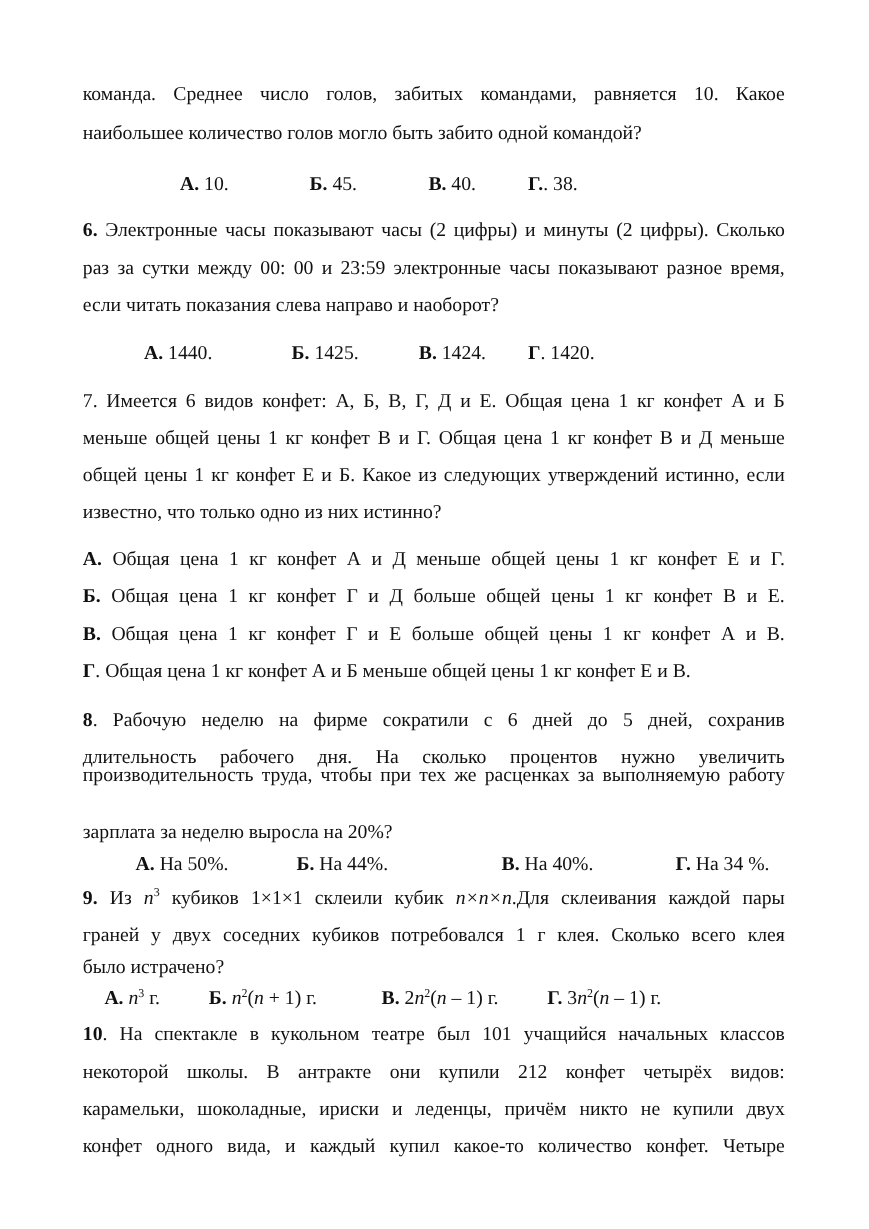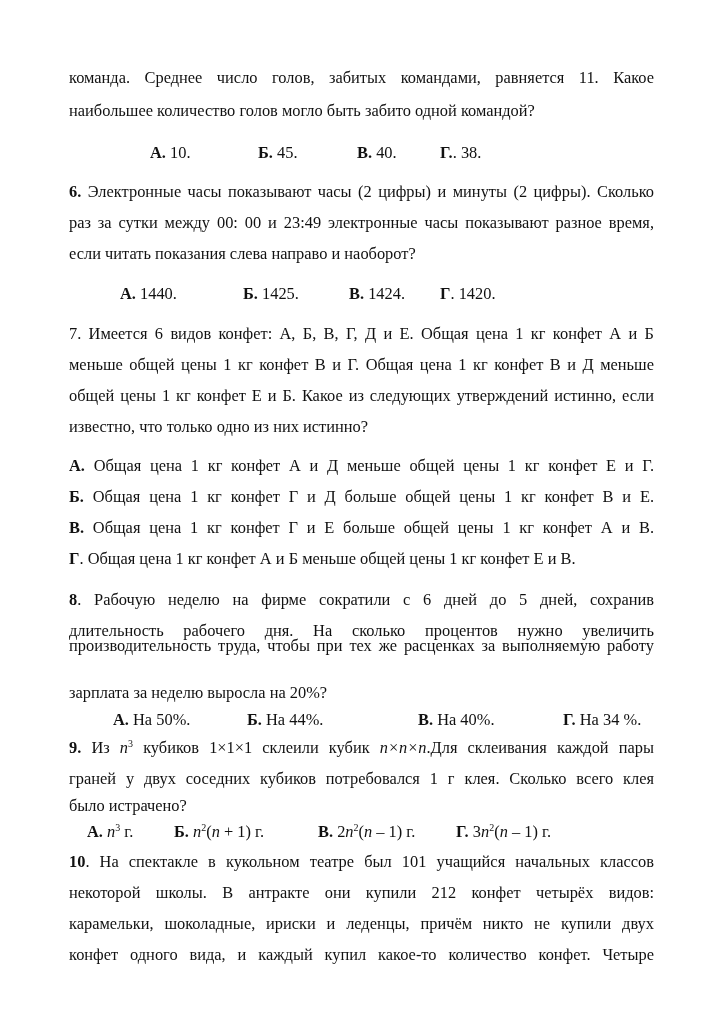--- a/index.html
+++ b/index.html
@@ -8,29 +8,29 @@
   .line { position: absolute; left: 69px; width: 585px; white-space: nowrap; line-height: 20px; }
   .just { text-align: justify; text-align-last: justify; white-space: normal; }
   b { font-weight: bold; }
   .opt { position: absolute; white-space: nowrap; line-height: 20px; text-align: center; }
   i { font-style: italic; }
   sup { font-size: 10px; vertical-align: 6px; line-height: 0; }
 </style>
 </head>
 <body>
 
-<div class="line just" style="top:68px">команда. Среднее число голов, забитых командами, равняется 11. Какое</div>
+<div class="line just" style="top:68px">команда. Среднее число голов, забитых командами, равняется 10. Какое</div>
 <div class="line" style="top:101px">наибольшее количество голов могло быть забито одной командой?</div>
 <div class="opt" style="left:150px;top:143px"><b>А.</b><span> 10.</span></div>
 <div class="opt" style="left:258px;top:143px"><b>Б.</b><span> 45.</span></div>
 <div class="opt" style="left:357px;top:143px"><b>В.</b><span> 40.</span></div>
 <div class="opt" style="left:440px;top:143px"><b>Г.</b><span>. 38.</span></div>
 
 <div class="line just" style="top:182px"><b>6.</b><span> Электронные часы показывают часы (2 цифры) и минуты (2 цифры). Сколько</span></div>
-<div class="line just" style="top:213px">раз за сутки между 00: 00 и 23:49 электронные часы показывают разное время,</div>
+<div class="line just" style="top:213px">раз за сутки между 00: 00 и 23:59 электронные часы показывают разное время,</div>
 <div class="line" style="top:244px">если читать показания слева направо и наоборот?</div>
 <div class="opt" style="left:120px;top:284px"><b>А.</b><span> 1440.</span></div>
 <div class="opt" style="left:243px;top:284px"><b>Б.</b><span> 1425.</span></div>
 <div class="opt" style="left:349px;top:284px"><b>В.</b><span> 1424.</span></div>
 <div class="opt" style="left:440px;top:284px"><b>Г</b><span>. 1420.</span></div>
 
 <div class="line just" style="top:324px">7. Имеется 6 видов конфет: А, Б, В, Г, Д и Е. Общая цена 1 кг конфет А и Б</div>
 <div class="line just" style="top:355px">меньше общей цены 1 кг конфет В и Г. Общая цена 1 кг конфет В и Д меньше</div>
 <div class="line just" style="top:386px">общей цены 1 кг конфет Е и Б. Какое из следующих утверждений истинно, если</div>
 <div class="line" style="top:417px">известно, что только одно из них истинно?</div>

